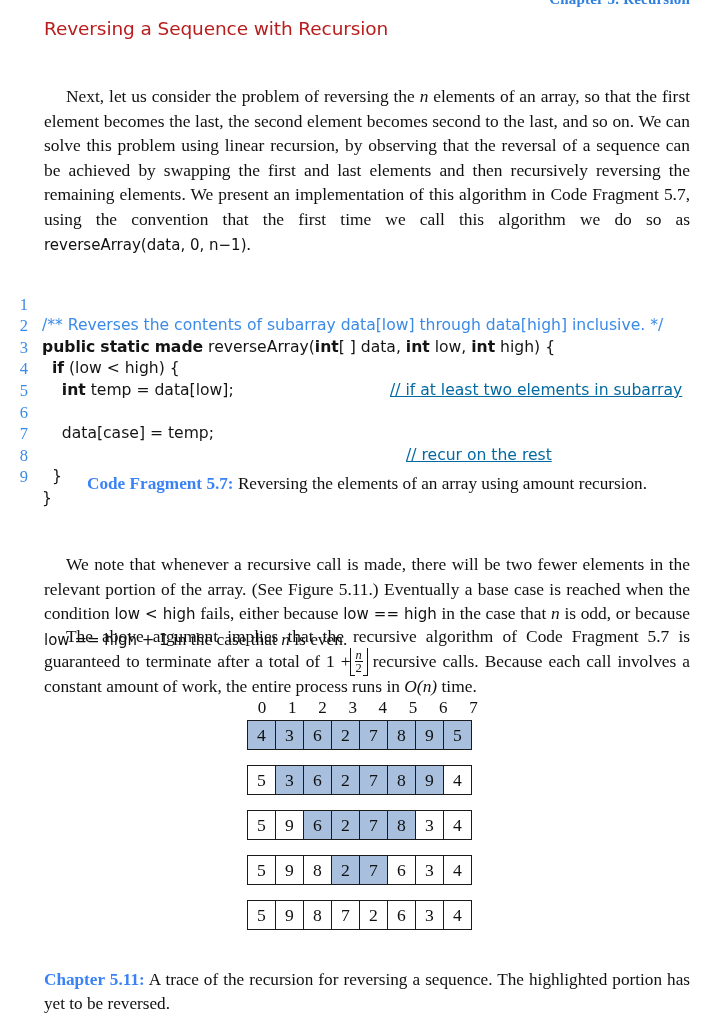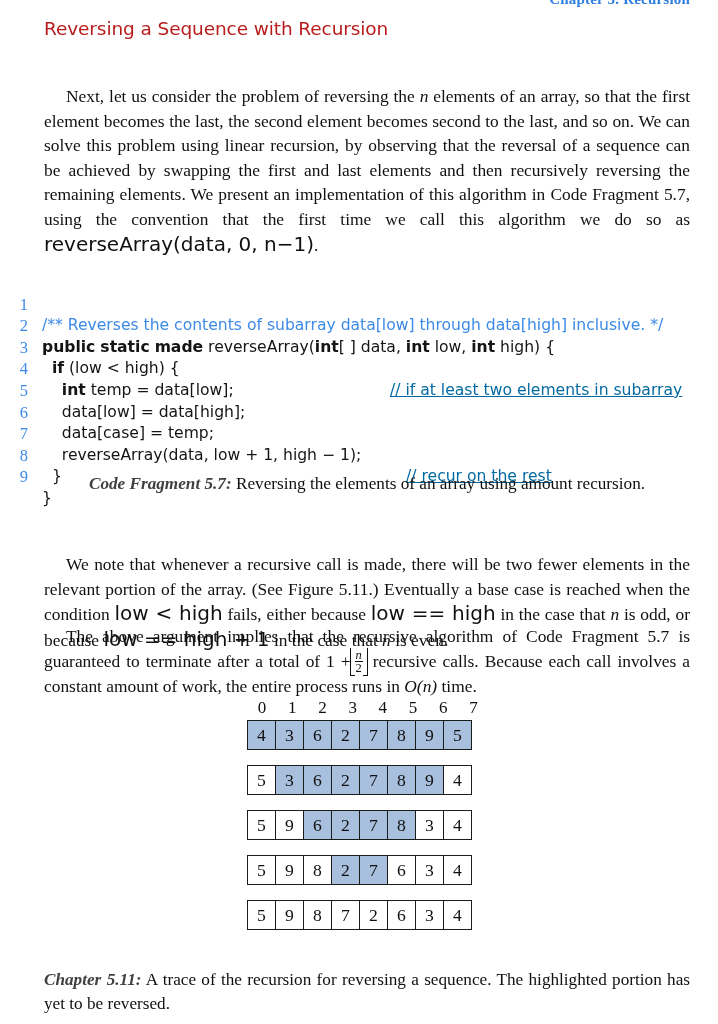--- a/index.html
+++ b/index.html
@@ -49,21 +49,21 @@
     font-size: 17.4px;
     line-height: 24.6px;
     text-align: justify;
     text-justify: inter-word;
     hyphens: none;
   }
   .para .ind { display:inline-block; width: 22px; }
   .para i { font-family: "Liberation Serif", serif; font-style: italic; }
   .mono-ish {
     font-family: "DejaVu Sans", "Liberation Sans", sans-serif;
-    font-size: 20px;
+    font-size: 15px;
   }
 
   #para-intro { top: 84px; }
   #para-note  { top: 516px; margin-top: 36px; }
   #para-bound { top: 624px; }
 
   
   .floorfrac {
     display: inline-block;
     position: relative;
@@ -139,23 +139,22 @@
   .caption {
     position: absolute;
     left: 44px;
     width: 646px;
     font-size: 17.2px;
     line-height: 24px;
     text-align: justify;
   }
   .caption .cap-label {
     font-weight: bold;
-    color: #404040;
+    color: #3b82f6;
     font-family: "Liberation Serif", serif;
-    font-style: italic;
   }
   #cap-code {
     top: 472px;
     left: 62px;
     width: 610px;
     text-align: center;
   }
   #cap-fig { top: 968px; }
 
   
@@ -215,29 +214,27 @@
     <span class="lineno">3</span>
     <span class="codetext">  <b>if</b> (low &lt; high) {</span>
     <span class="cmt" style="left:390px">// if at least two elements in subarray</span>
   </div>
   <div class="code-line">
     <span class="lineno">4</span>
     <span class="codetext">    <b>int</b> temp = data[low];</span>
   </div>
   <div class="code-line">
     <span class="lineno">5</span>
-    <span class="codetext">    data[low] = data[high];</span>
   </div>
   <div class="code-line">
     <span class="lineno">6</span>
     <span class="codetext">    data[case] = temp;</span>
   </div>
   <div class="code-line">
     <span class="lineno">7</span>
-    <span class="codetext">    reverseArray(data, low + 1, high − 1);</span>
     <span class="cmt" style="left:406px">// recur on the rest</span>
   </div>
   <div class="code-line">
     <span class="lineno">8</span>
     <span class="codetext">  }</span>
   </div>
   <div class="code-line">
     <span class="lineno">9</span>
     <span class="codetext">}</span>
   </div>

